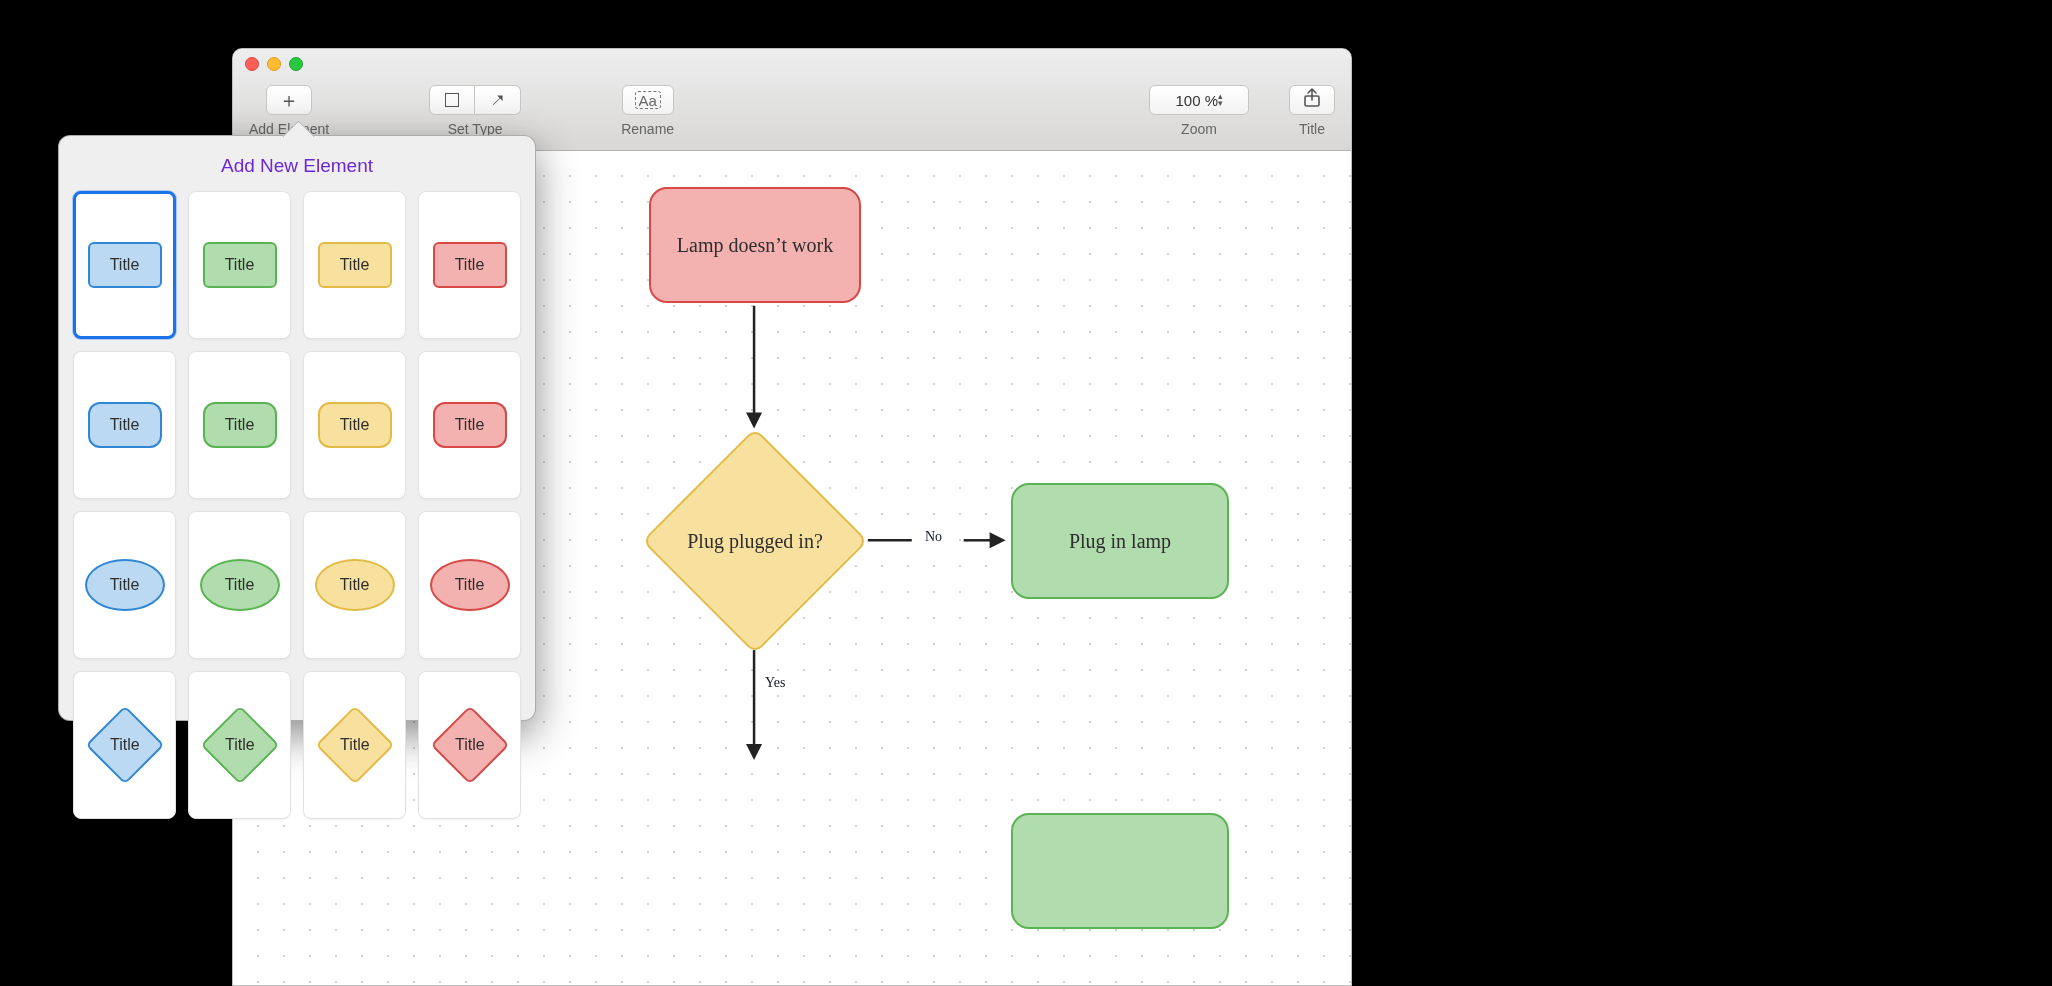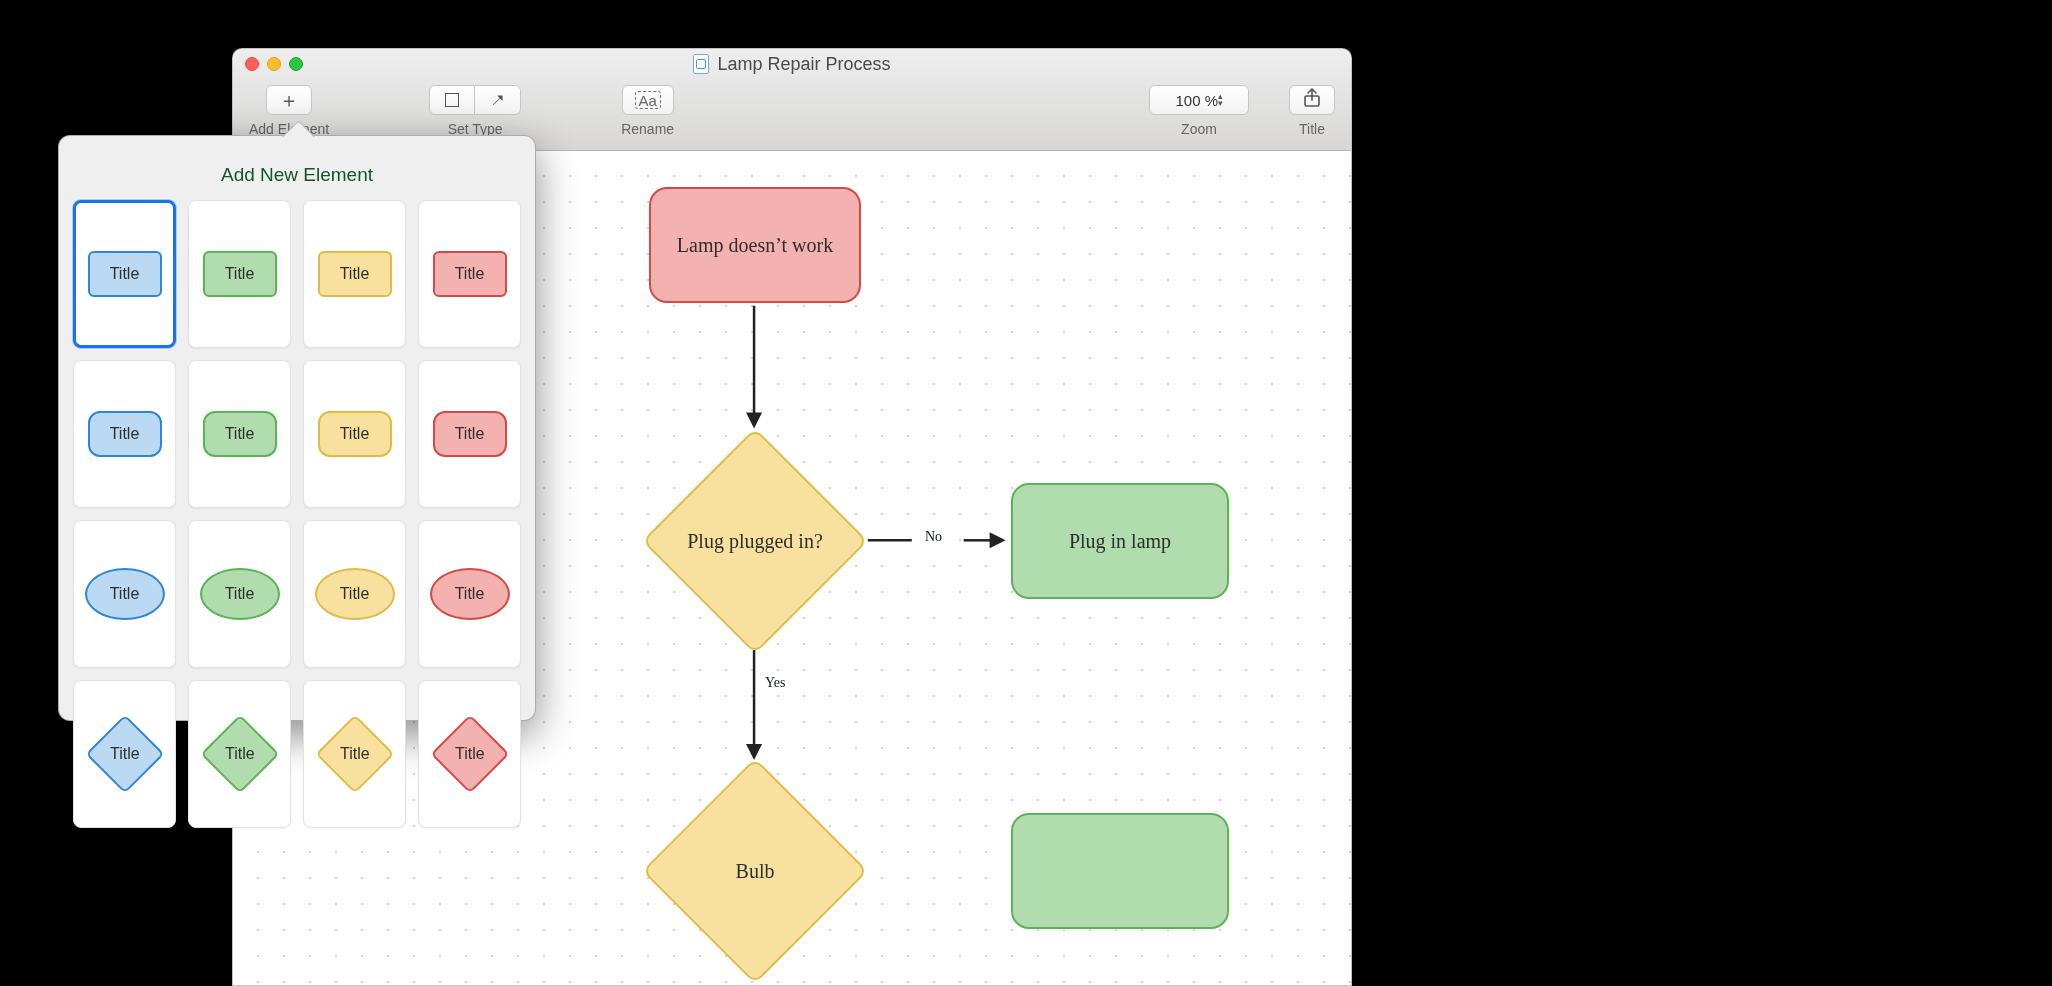--- a/index.html
+++ b/index.html
@@ -148,22 +148,22 @@
     position:absolute;
     top:-11px; left:228px;
     width:22px;height:22px;
     background:#efefef;
     border-left:1px solid rgba(0,0,0,.28);
     border-top:1px solid rgba(0,0,0,.28);
     transform:rotate(45deg);
     border-radius:3px 0 0 0;
   }
   .pop-title{
-    text-align:center;font-size:19px;color:#14532d;
-    padding:28px 0 14px 0;
+    text-align:center;font-size:19px;color:#6d28d9;
+    padding:19px 0 14px 0;
     position:relative;z-index:1;
   }
   .pop-grid{
     display:grid;
     grid-template-columns:repeat(4,1fr);
     gap:12px;
     padding:0 14px 14px 14px;
   }
   .tile{
     height:148px;
@@ -204,24 +204,20 @@
 
 <div class="window">
 
   <div class="titlebar">
     <div class="titlebar-top">
       <div class="traffic">
         <div class="tl r"></div>
         <div class="tl y"></div>
         <div class="tl g"></div>
       </div>
-      <div class="win-title">
-        <span class="doc-icon"></span>
-        <span>Lamp Repair Process</span>
-      </div>
     </div>
 
     <div class="toolbar">
       <div class="tb-group" style="margin-left:0;">
         <div class="tb-btn">
           <span class="glyph-plus">＋</span>
         </div>
         <div class="tb-label">Add Element</div>
       </div>
 
@@ -299,26 +295,20 @@
     </div>
 
     <div class="edge-label" style="left:688px;top:378px;">No</div>
 
     <div class="node rect green" style="left:778px;top:332px;width:218px;height:116px;">
       <span>Plug in lamp</span>
     </div>
 
     <div class="edge-label" style="left:504px;top:524px;margin-left:24px;">Yes</div>
 
-    <div class="diamond" style="left:442px;top:640px;width:160px;height:160px;">
-      <div class="diamond-shape"></div>
-      <div class="diamond-label">
-          <span>Bulb</span>
-        </div>
-    </div>
 
     <div class="node rect green" style="left:778px;top:662px;width:218px;height:116px;">
     </div>
 
   </div>
 </div>
 
 <div class="popover">
   <div class="pop-title">Add New Element</div>
   <div class="pop-grid">

